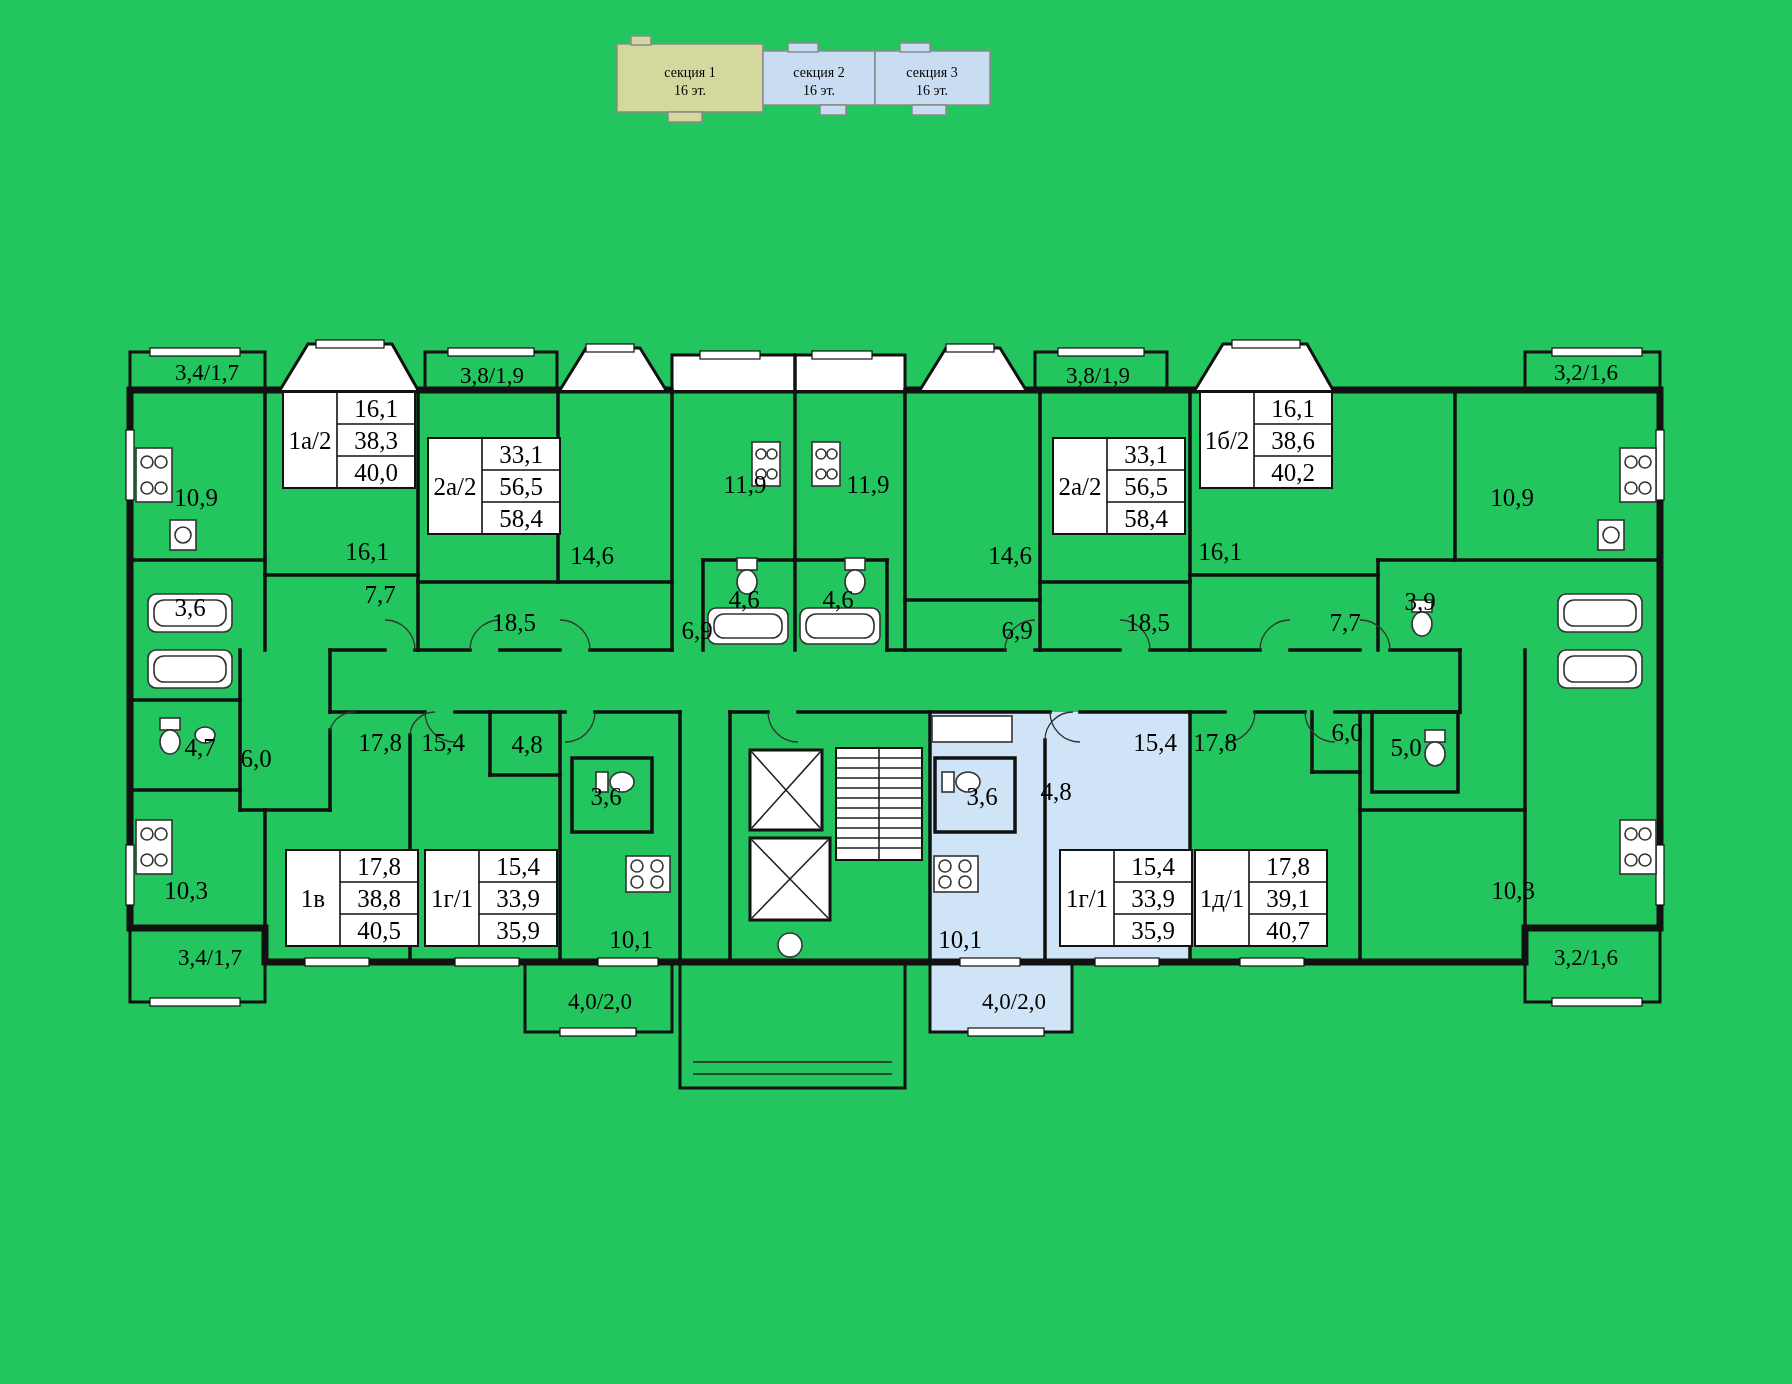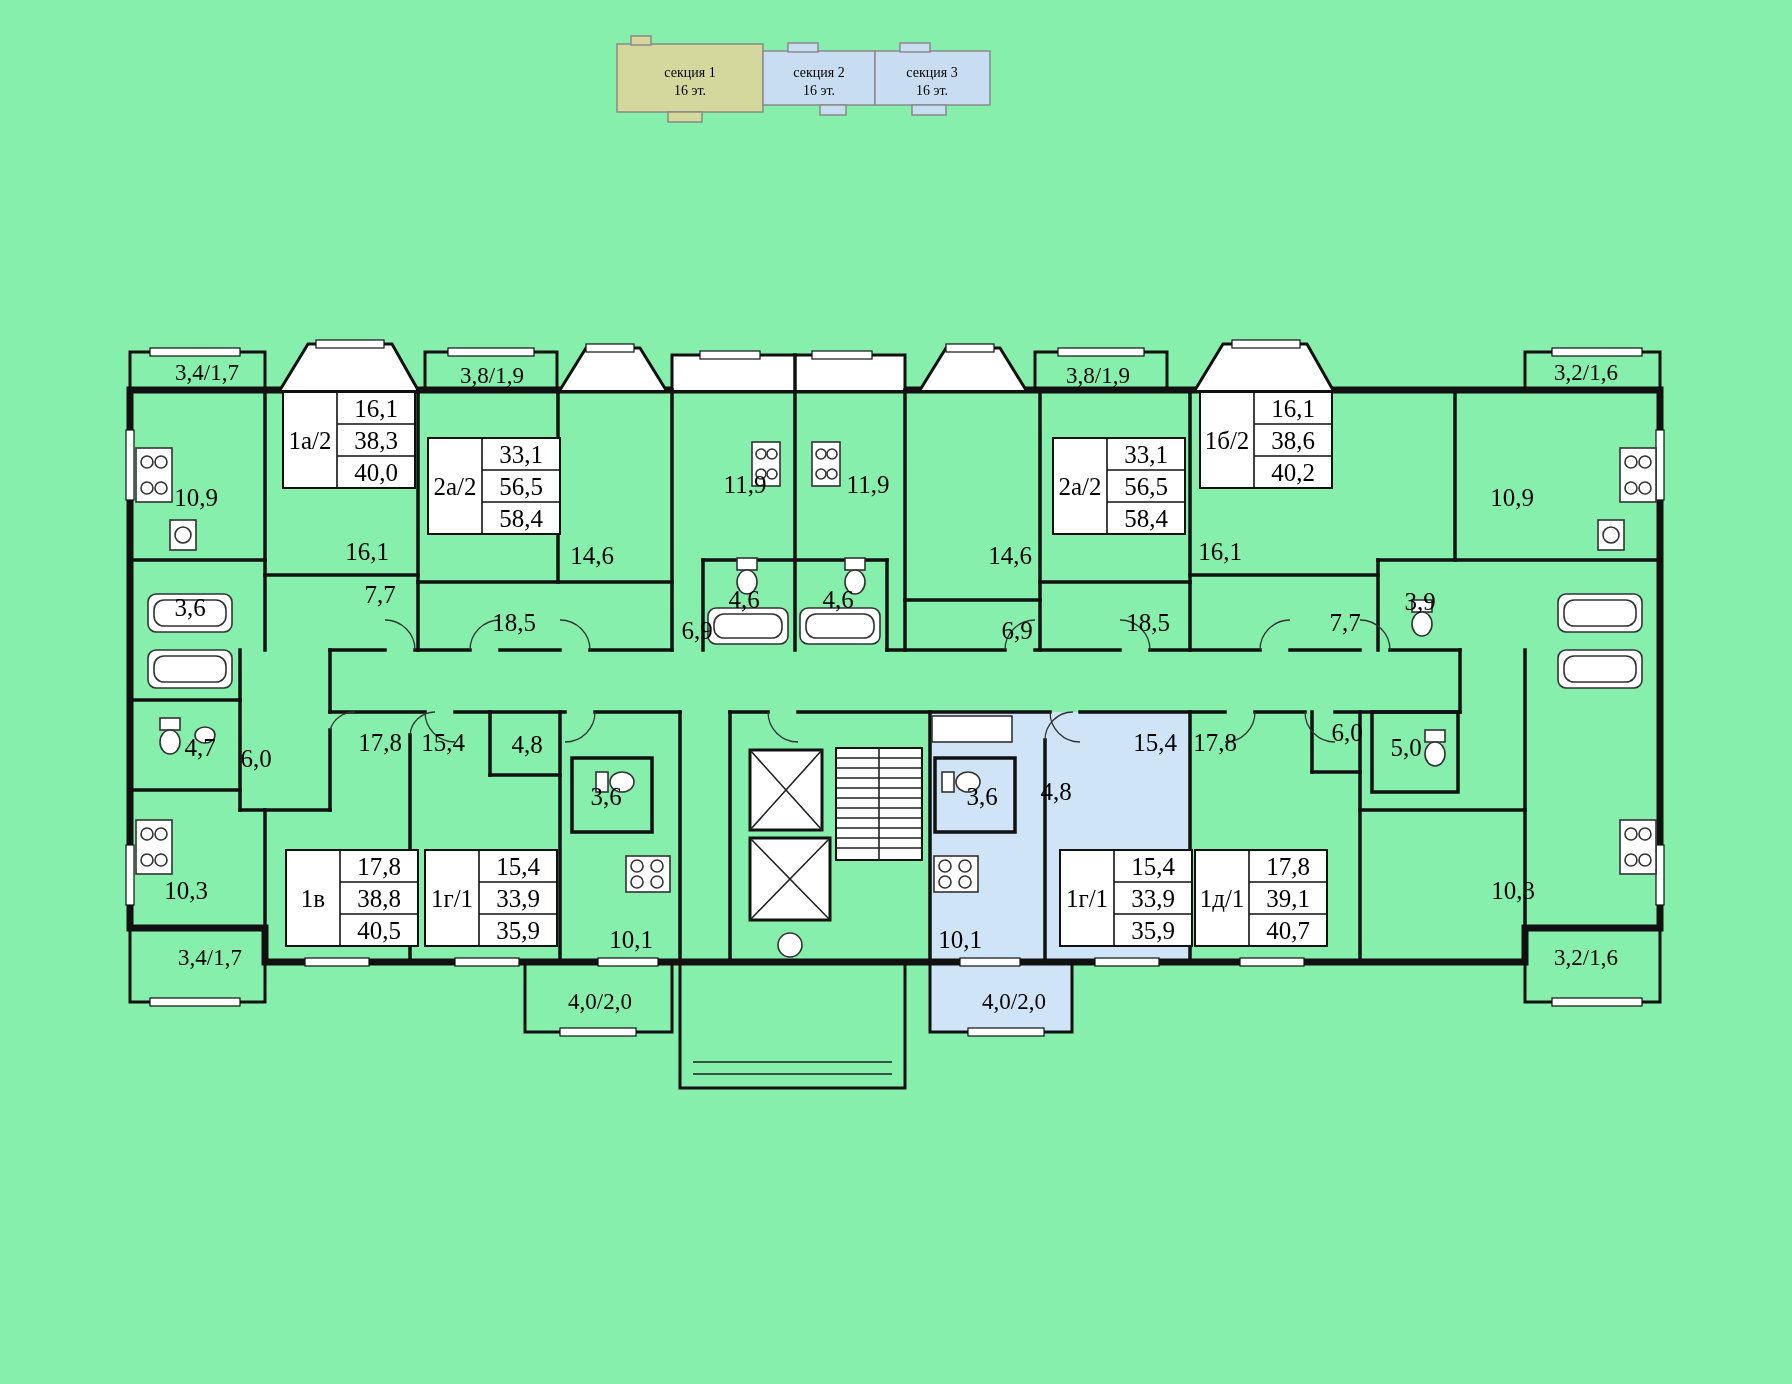--- a/index.html
+++ b/index.html
@@ -1,16 +1,16 @@
 <!DOCTYPE html>
 <html><head>
 <meta charset="utf-8">
 <style>
   html,body{margin:0;padding:0;background:#ffffff;}
-  .page{position:relative;width:1792px;height:1384px;background:#86efac;font-family:"Liberation Serif",serif;}
+  .page{position:relative;width:1792px;height:1384px;background:#22c55e;font-family:"Liberation Serif",serif;}
   svg{display:block;}
   .wall-ext{stroke:#111;stroke-width:7;fill:none;stroke-linecap:square;}
   .wall-int{stroke:#111;stroke-width:3.5;fill:none;stroke-linecap:square;}
   .wall-bal{stroke:#111;stroke-width:3;fill:none;stroke-linecap:square;}
   .wall-thin{stroke:#222;stroke-width:1.6;fill:none;}
   .bay{stroke:#111;stroke-width:3;fill:#ffffff;}
   .window{fill:#ffffff;stroke:#111;stroke-width:1.2;}
   .fixture{stroke:#333;stroke-width:1.6;fill:#ffffff;}
   .door{stroke:#333;stroke-width:1.3;fill:none;}
   .area-label{font:25px "Liberation Serif",serif;fill:#000;text-anchor:middle;dominant-baseline:central;}

